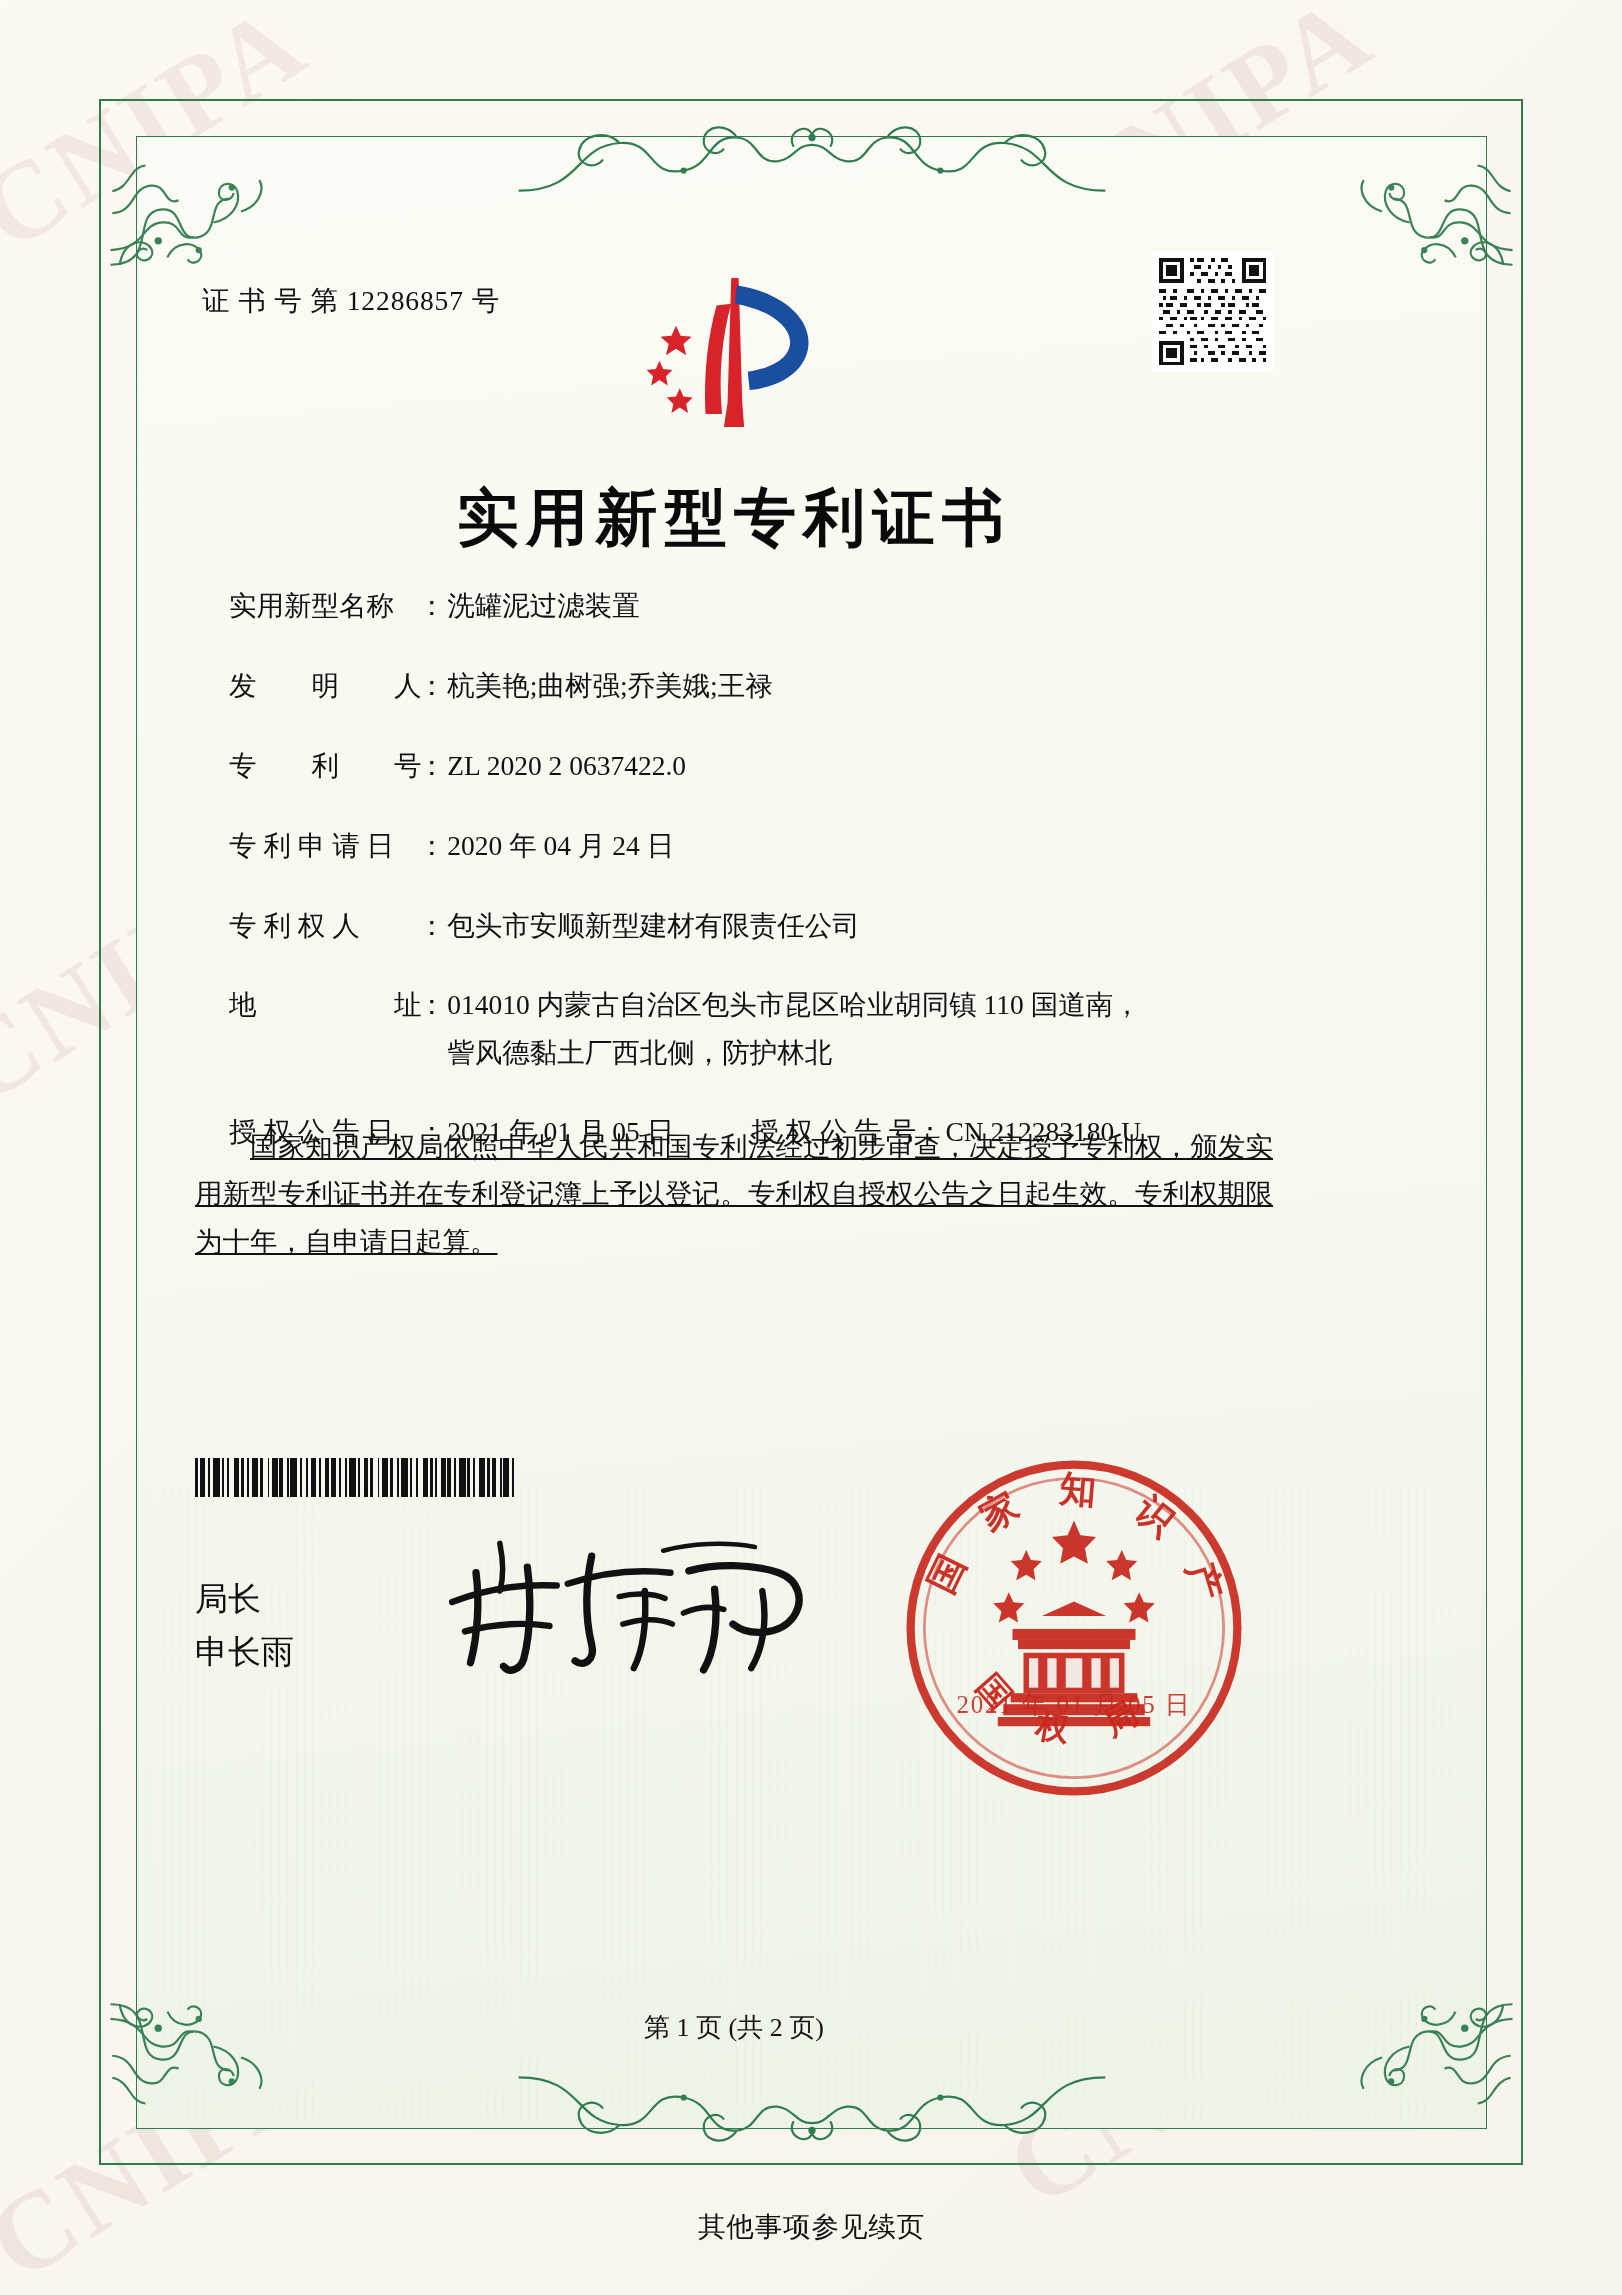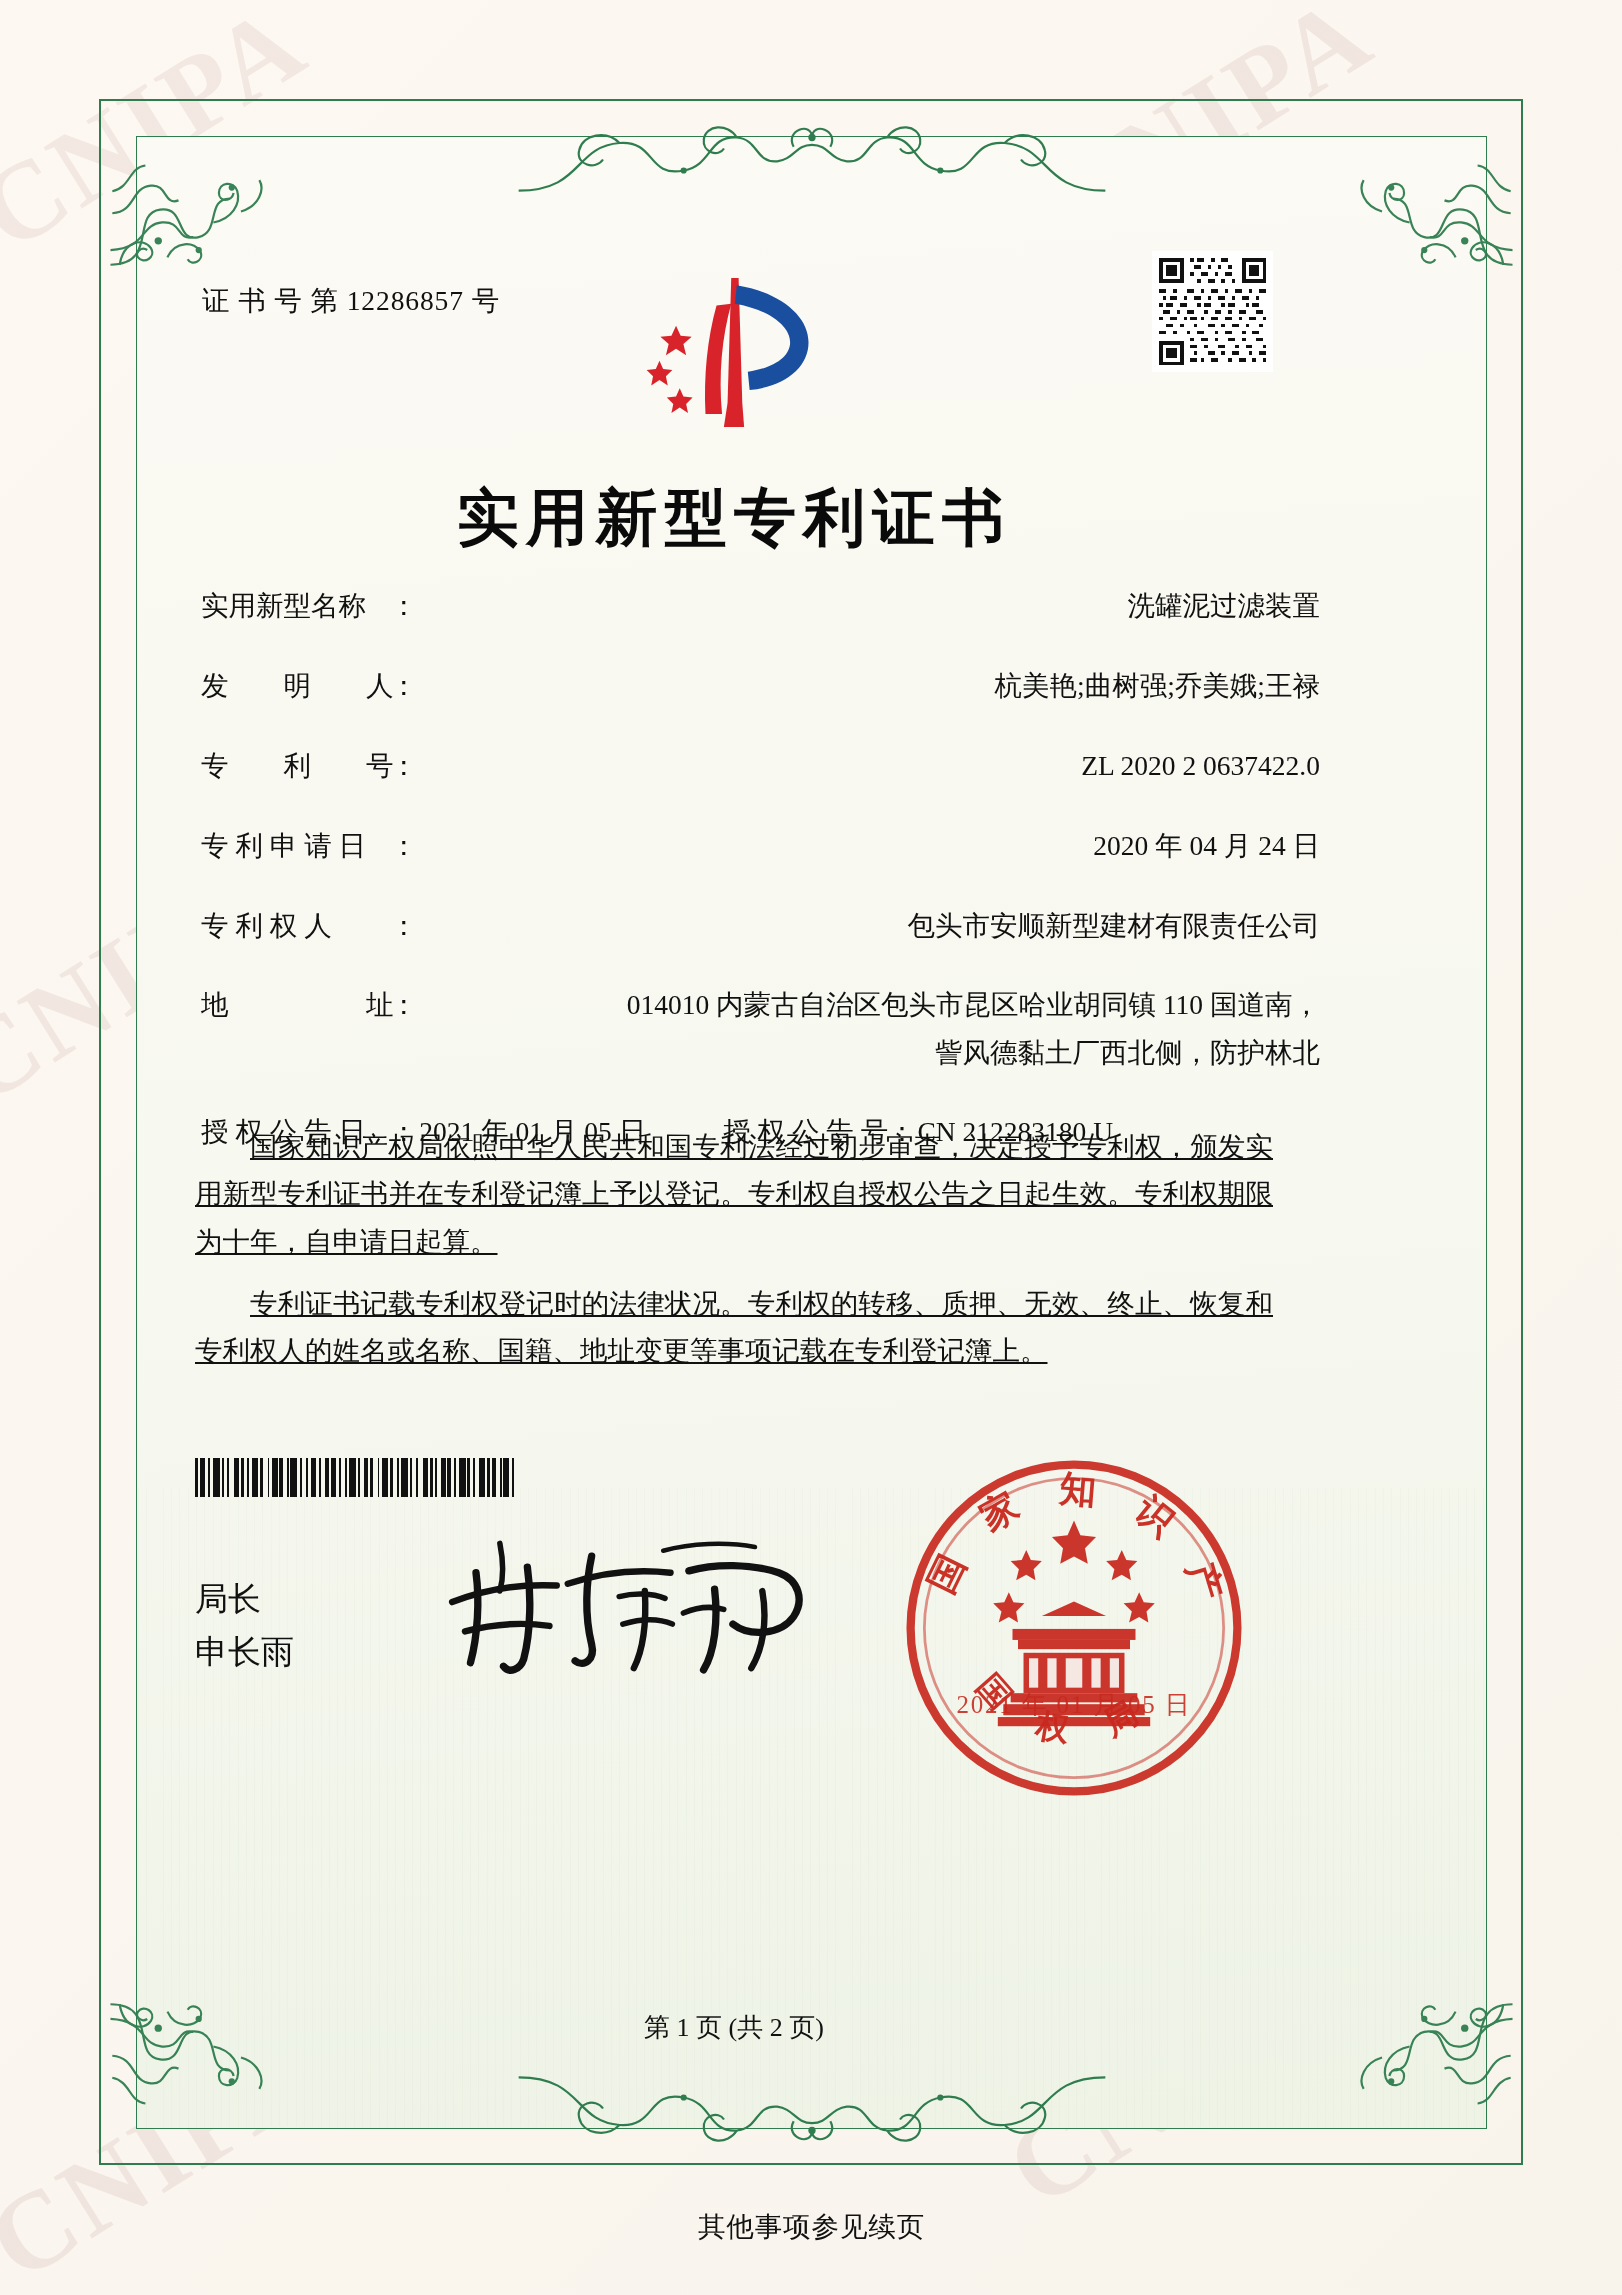--- a/index.html
+++ b/index.html
@@ -169,25 +169,24 @@
   .fields {
     position: absolute;
     left: 0;
     right: 0;
     top: 450px;
   }
   .field {
     display: flex;
     align-items: flex-start;
     margin: 0 12px 40px 0;
-    padding-left: 65px;
+    padding-left: 93px;
     font-size: 27.5px;
     color: #111;
     line-height: 1.45;
-    text-align: right;
   }
   .f-label {
     width: 189px;
     flex: 0 0 189px;
     display: flex;
     justify-content: space-between;
     white-space: nowrap;
   }
   .f-colon { margin: 0 1.8px 0 0; }
   .f-value { flex: 1; }
@@ -608,21 +607,20 @@
         <span class="f-colon">：</span>
         <span>2021 年 01 月 05 日</span>
         <span class="grant-pub-label">授 权 公 告 号</span>
         <span class="f-colon">：</span>
         <span>CN 212283180 U</span>
       </div>
     </div>
 
     <div class="paragraphs">
       <p>国家知识产权局依照中华人民共和国专利法经过初步审查，决定授予专利权，颁发实用新型专利证书并在专利登记簿上予以登记。专利权自授权公告之日起生效。专利权期限为十年，自申请日起算。</p>
-      <p>专利证书记载专利权登记时的法律状况。专利权的转移、质押、无效、终止、恢复和专利权人的姓名或名称、国籍、地址变更等事项记载在专利登记簿上。</p>
     </div>
 
     <div class="barcode">
       <i style="width:2.8px"></i>
         <i style="width:1.8px;background:transparent"></i>
         <i style="width:5.5px"></i>
         <i style="width:2.8px;background:transparent"></i>
       <i style="width:1.8px"></i>
         <i style="width:3.7px;background:transparent"></i>
         <i style="width:6.4px"></i>

